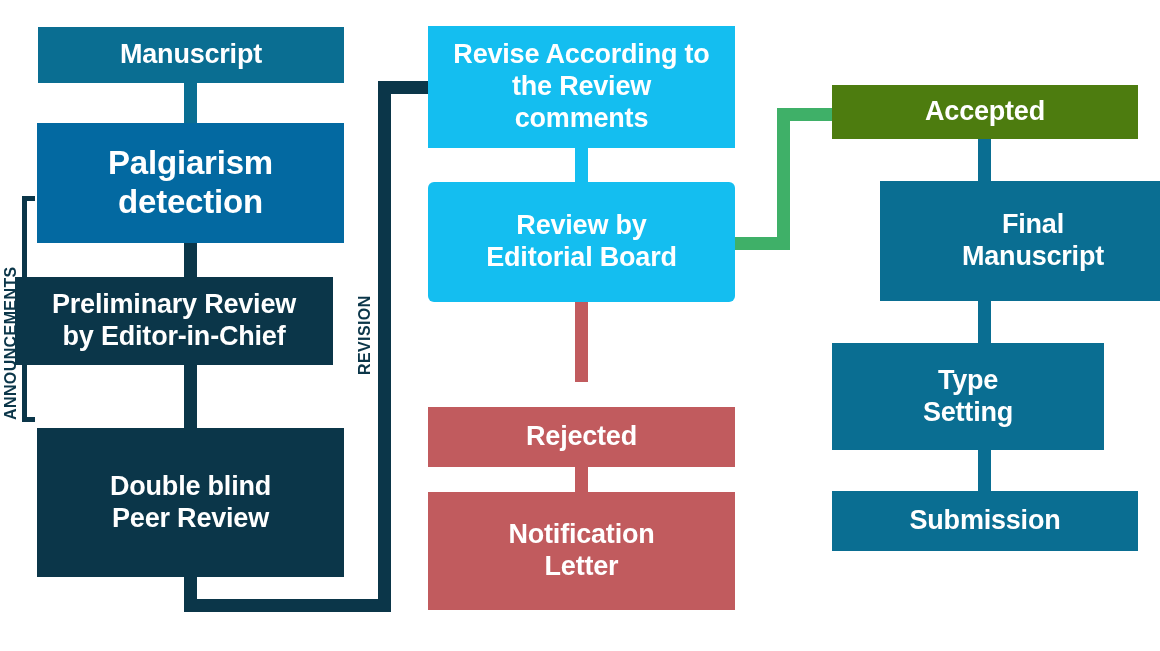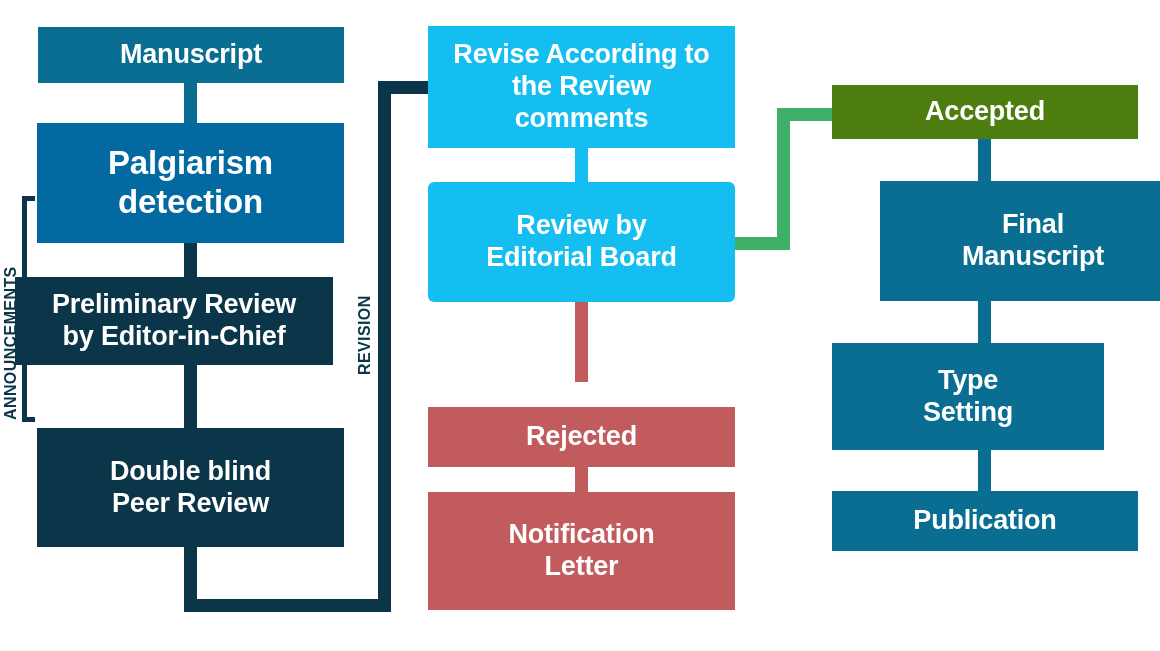--- a/index.html
+++ b/index.html
@@ -92,31 +92,31 @@
   <div class="vlabel" style="left:2px; top:198px; height:222px; font-size:16px;">ANNOUNCEMENTS</div>
 
   <div class="vlabel" style="left:356px; top:265px; height:110px; font-size:16px;">REVISION</div>
 
   <div class="node" style="left:38px; top:27px; width:306px; height:56px; background:#0A6E92; font-size:27px;">Manuscript</div>
 
   <div class="node" style="left:37px; top:123px; width:307px; height:120px; background:#0369a1; font-size:33px;">Palgiarism<br>detection</div>
 
   <div class="node" style="left:15px; top:277px; width:318px; height:88px; background:#0B3649; font-size:27px;">Preliminary Review<br>by Editor-in-Chief</div>
 
-  <div class="node" style="left:37px; top:428px; width:307px; height:119px; background:#0B3649; font-size:27px;">Double blind<br>Peer Review</div>
+  <div class="node" style="left:37px; top:428px; width:307px; height:149px; background:#0B3649; font-size:27px;">Double blind<br>Peer Review</div>
 
   <div class="node" style="left:428px; top:26px; width:307px; height:122px; background:#14BEF0; font-size:27px;">Revise According to<br>the Review<br>comments</div>
 
   <div class="node" style="left:428px; top:182px; width:307px; height:120px; background:#14BEF0; font-size:27px;border-radius:6px;">Review by<br>Editorial Board</div>
 
   <div class="node" style="left:428px; top:379px; width:307px; height:60px; background:#C15B5E; font-size:27px;margin-top:28px;">Rejected</div>
 
   <div class="node" style="left:428px; top:492px; width:307px; height:118px; background:#C15B5E; font-size:27px;">Notification<br>Letter</div>
 
   <div class="node" style="left:832px; top:85px; width:306px; height:54px; background:#4d7c0f; font-size:27px;">Accepted</div>
 
   <div class="node" style="left:832px; top:181px; width:306px; height:120px; background:#0A6E92; font-size:27px;margin-left:48px;">Final<br>Manuscript</div>
 
   <div class="node" style="left:832px; top:343px; width:272px; height:107px; background:#0A6E92; font-size:27px;">Type<br>Setting</div>
 
-  <div class="node" style="left:832px; top:491px; width:306px; height:60px; background:#0A6E92; font-size:27px;">Publication</div>
+  <div class="node" style="left:832px; top:491px; width:306px; height:60px; background:#0A6E92; font-size:27px;">Submission</div>
 
 </div>
 
 </body></html>

